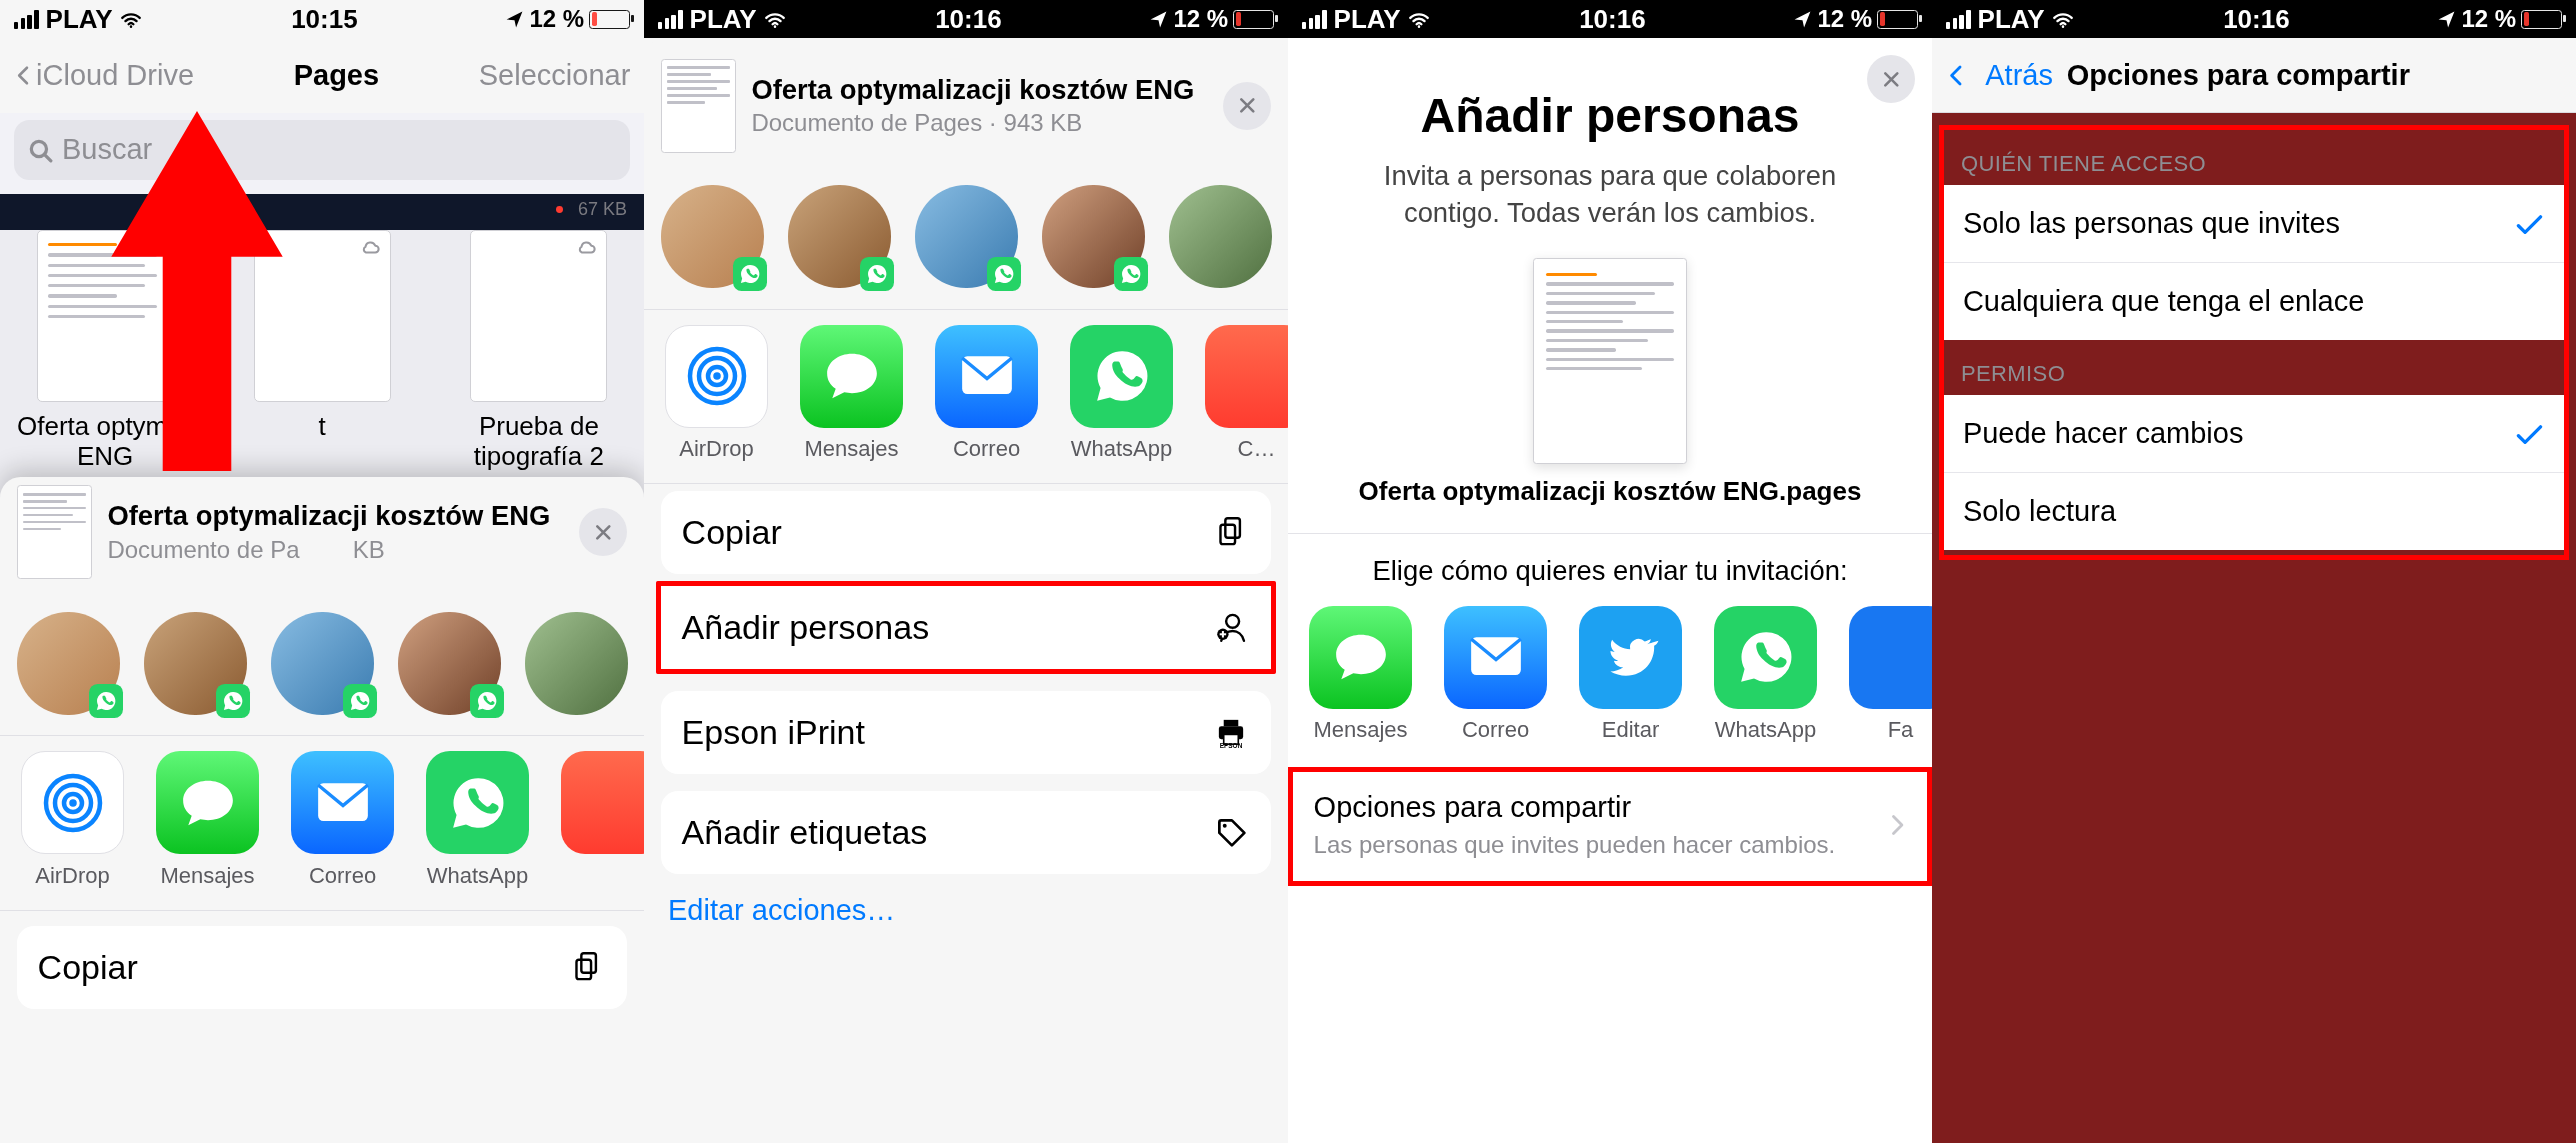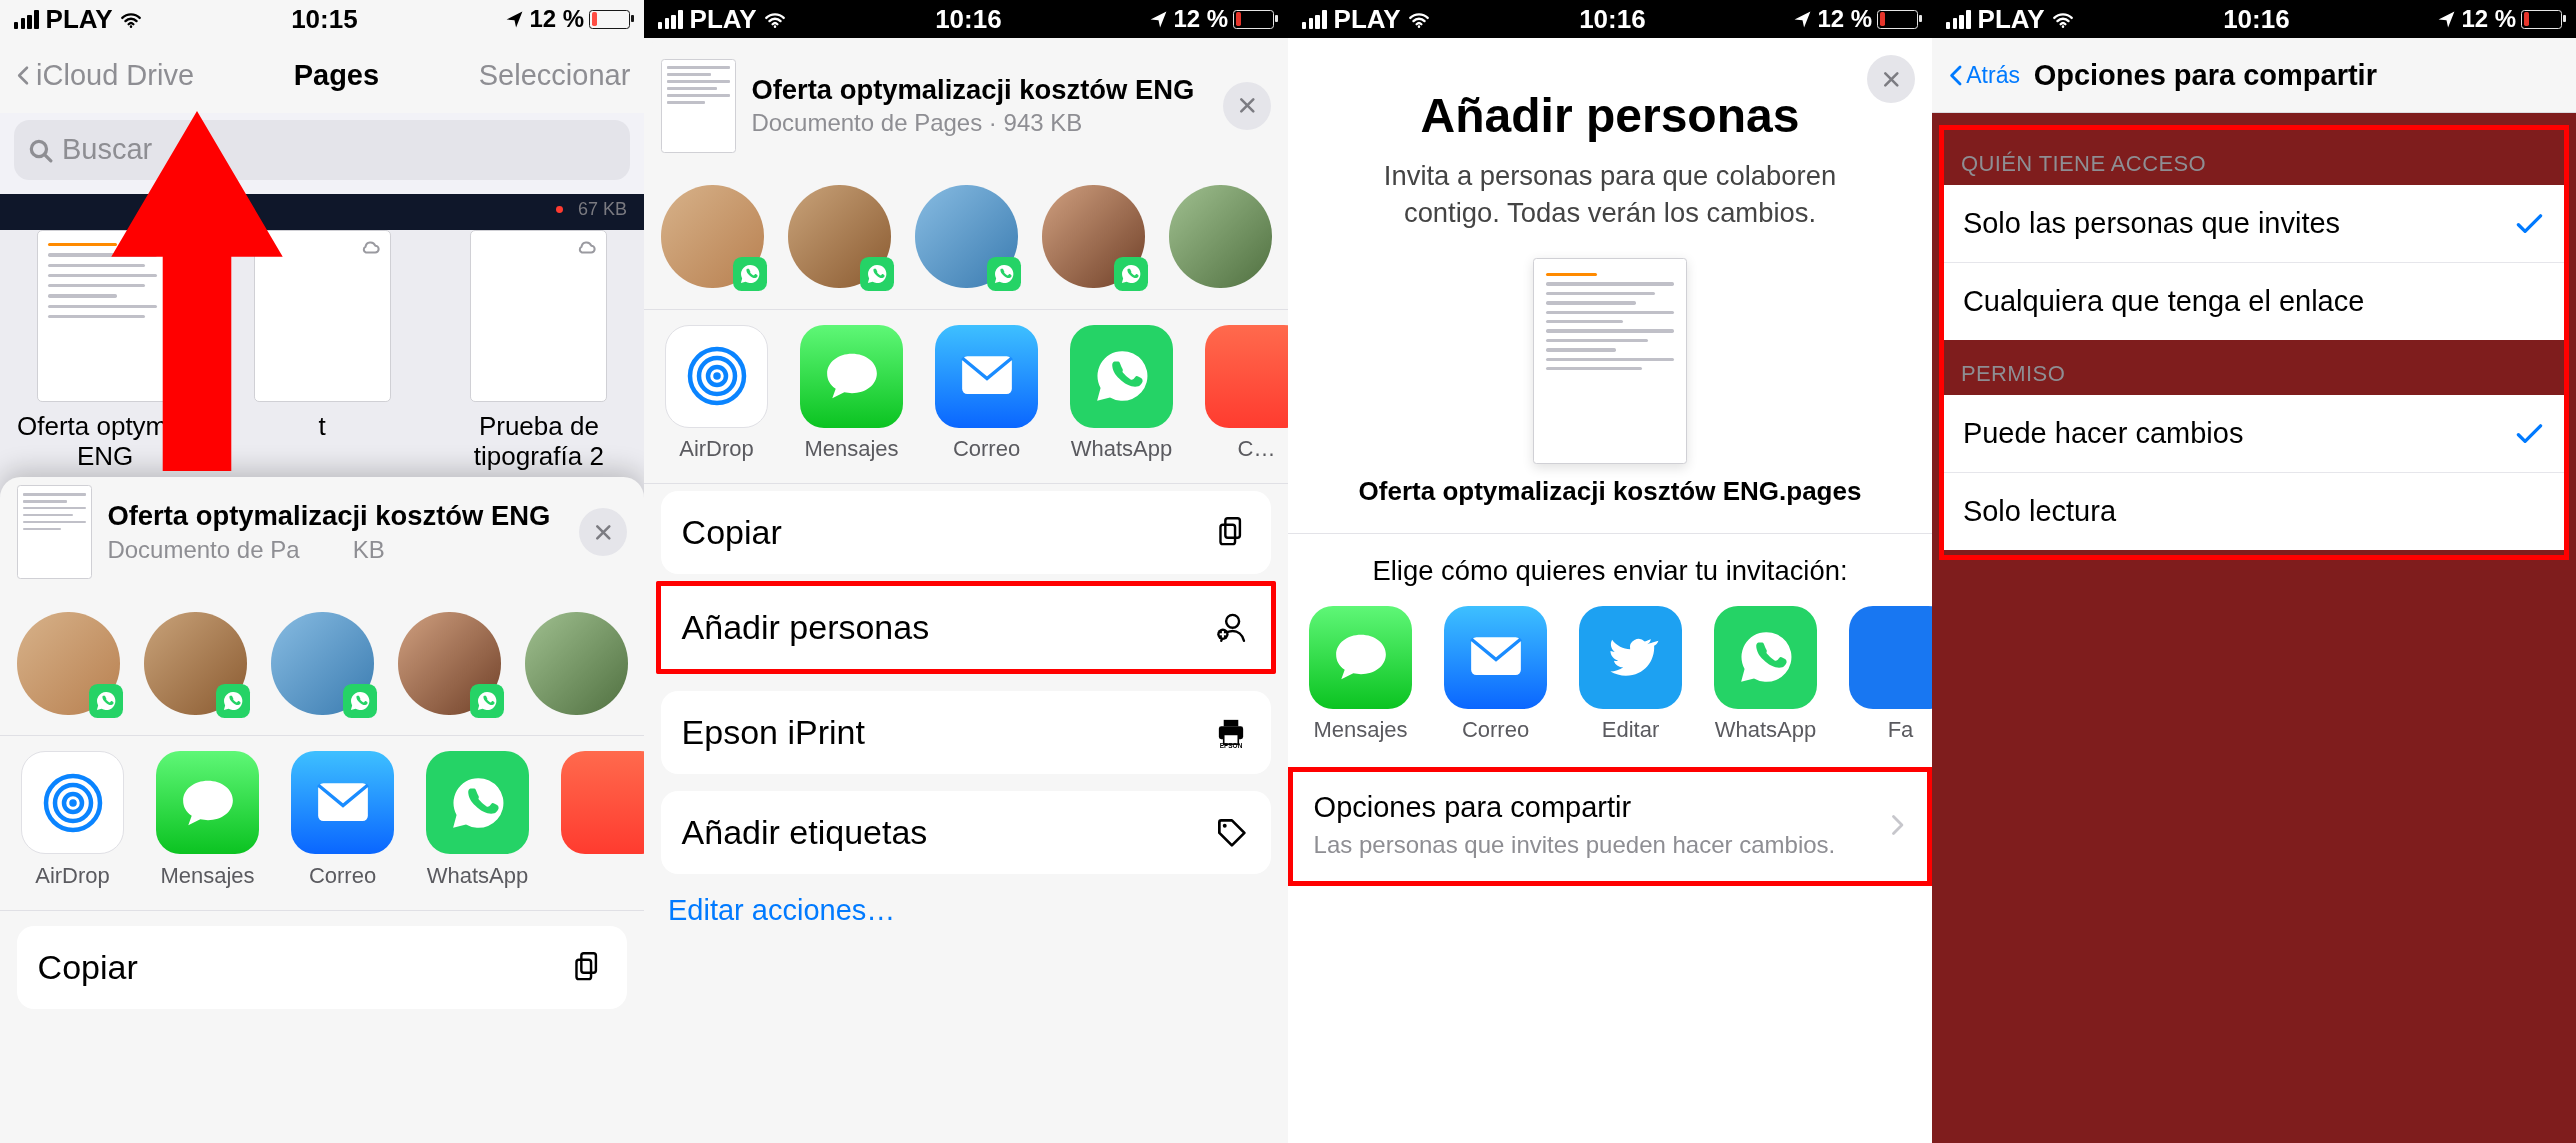--- a/index.html
+++ b/index.html
@@ -92,27 +92,27 @@
   .s3-hr{height:0.9px;background:#e3e3e8;margin:26px 0 20.6px;}
   .s3-pick{font-size:27.4px;text-align:center;color:#000;margin-bottom:8.6px;}
   .s3-option { border:5.1px solid #ff0000; margin:17px 0 0; }
   .s3-option .inner{display:flex;align-items:center;justify-content:space-between;padding:19px 20.6px 22px;}
   .s3-option .otitle{font-size:29px;color:#000;}
   .s3-option .osub{font-size:24px;color:#8e8e93;margin-top:6.9px;}
   .s3-chev{color:#c7c7cc;}
 
   
   .s4-nav { height:75px; display:flex; align-items:center; padding:0 13.7px; background:#f6f6f6; border-bottom:0.9px solid #dcdce1;}
-  .s4-nav .back{color:#007aff;font-size:23px;display:flex;align-items:center;gap:0;}
+  .s4-nav .back{color:#007aff;font-size:29px;display:flex;align-items:center;gap:19px;}
   .s4-nav .title{font-size:29px;font-weight:600;color:#000;margin-left:13.7px;}
   .s4-body{background:#7f1d1d;flex:1;}
   .s4-hl { border:5.1px solid #ff0000; margin:12px 6.9px 0; padding-bottom:5.1px;}
   .sec-header{font-size:22px;color:#8e8e93;padding:20.6px 17px 8.6px;letter-spacing:0.4px;}
   .sec-list{background:#fff;}
-  .sec-row{display:flex;justify-content:space-between;padding:22px 19px;font-size:29px;color:#000;border-bottom:0.9px solid #e6e6eb;}
+  .sec-row{display:flex;align-items:center;justify-content:space-between;padding:22px 19px;font-size:29px;color:#000;border-bottom:0.9px solid #e6e6eb;}
   .sec-row:last-child{border-bottom:none;}
   .check{color:#007aff;width:31px;height:31px;}
 
   
   .stk{fill:none;stroke:currentColor;stroke-width:3;stroke-linecap:round;stroke-linejoin:round;}
   .stk2{fill:none;stroke:currentColor;stroke-width:2.4;stroke-linecap:round;stroke-linejoin:round;}
 
   
   .s1-content{position:relative;flex:1;display:flex;flex-direction:column;}
   .s1-sheet{position:absolute;left:0;right:0;bottom:0;top:283px;border-top-left-radius:20.6px;border-top-right-radius:20.6px;background:#f6f6f6;box-shadow:0 -6.9px 26px rgba(0,0,0,.2);}

